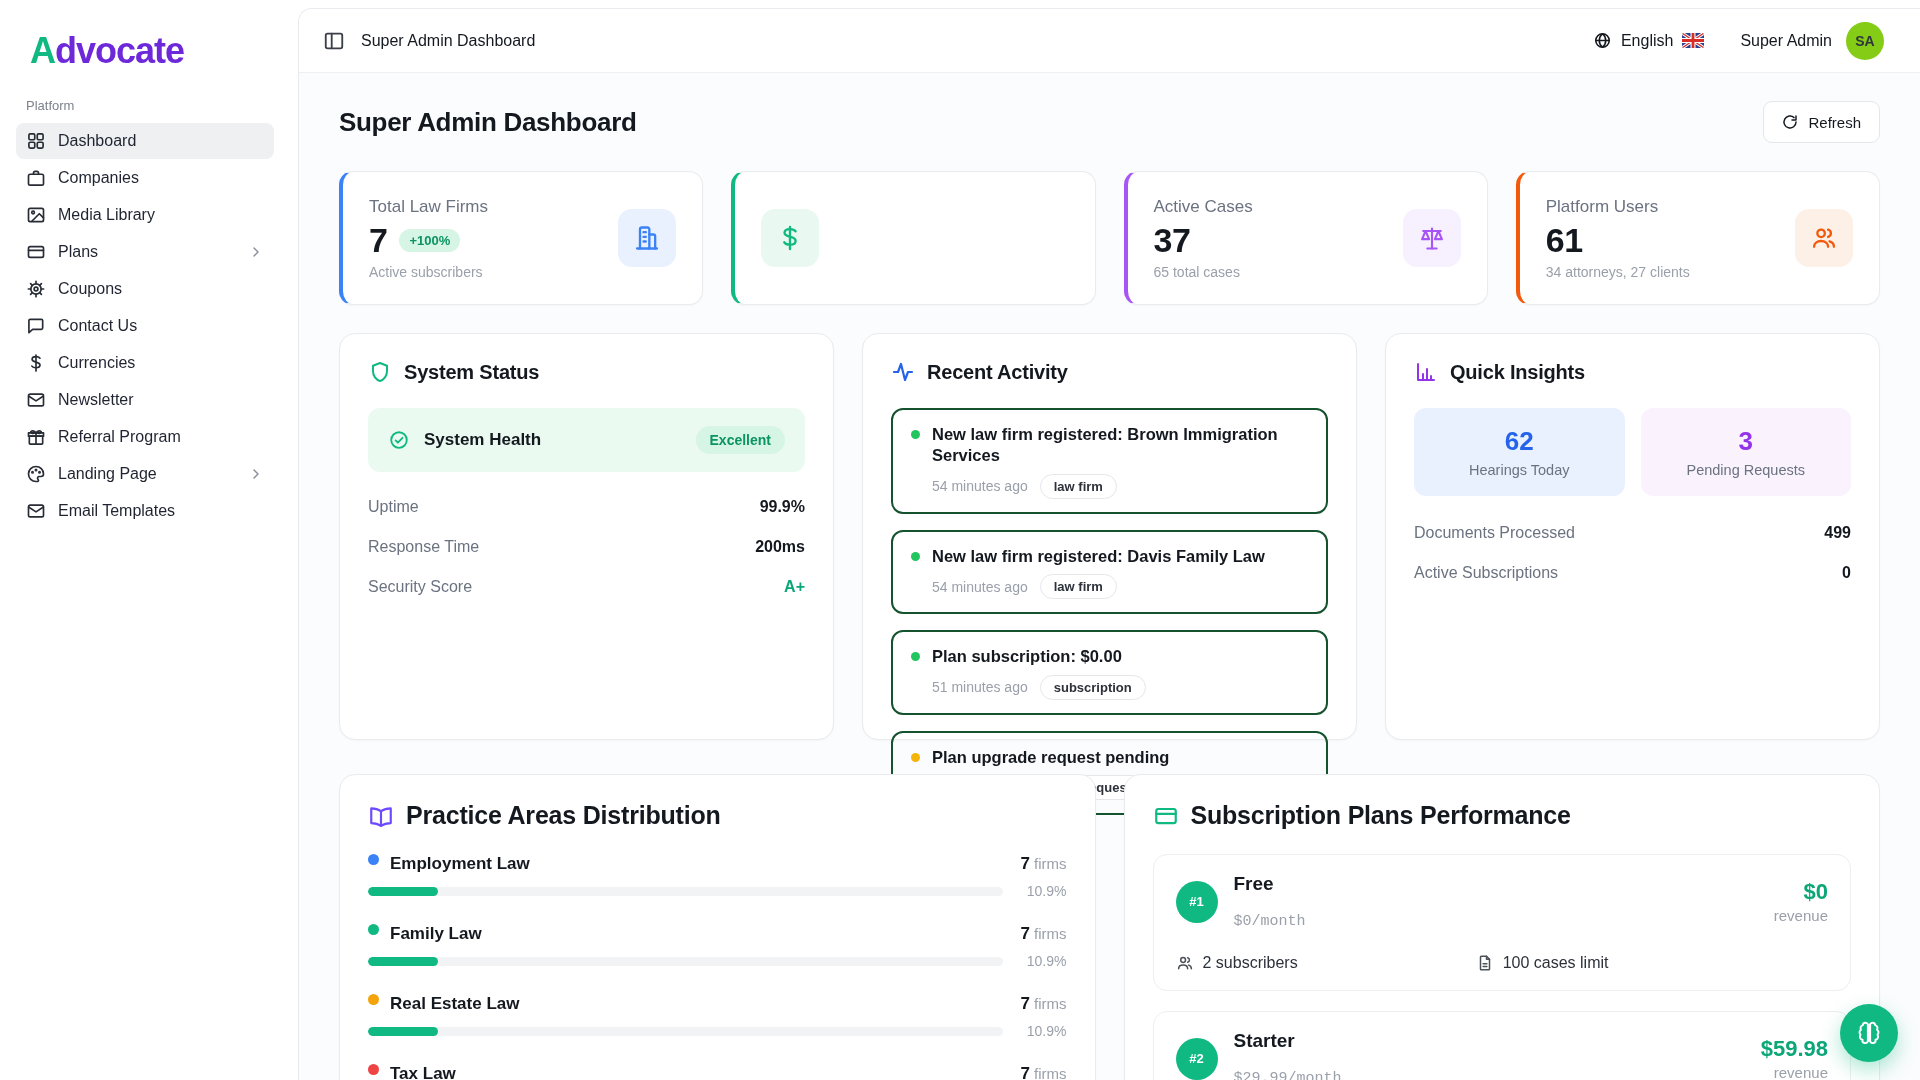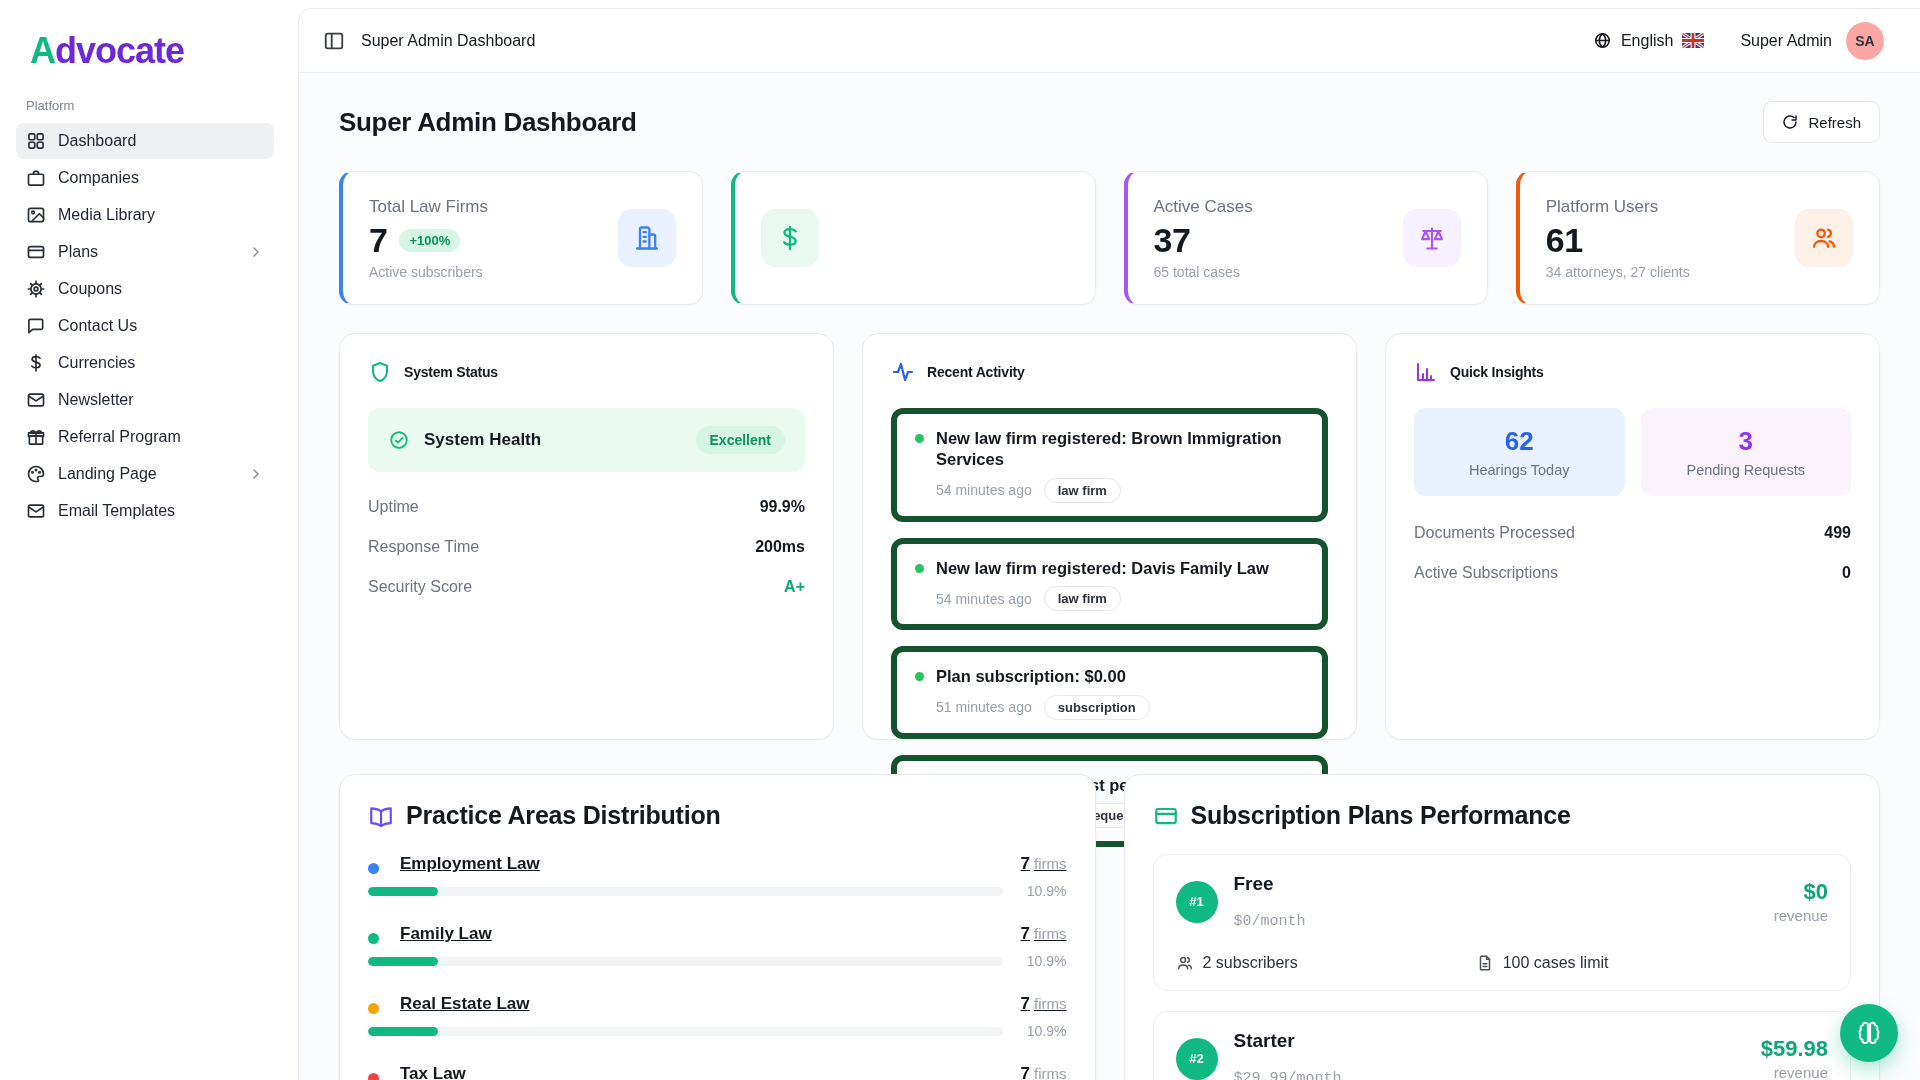--- a/index.html
+++ b/index.html
@@ -45,21 +45,21 @@
   .panel-btn { width:22px; height:22px; color:#3a3f47; cursor:pointer; }
   .breadcrumb { font-size:16px; color:#14181f; }
   .topbar-right { display:flex; align-items:center; gap:36px; }
   .lang { display:flex; align-items:center; gap:9px; cursor:pointer; }
   .lang .ic { width:19px; height:19px; color:#14181f; }
   .lang-label { font-size:16px; }
   .flag { width:22px; height:15px; border-radius:2px; overflow:hidden; display:block; }
   .user { display:flex; align-items:center; gap:14px; cursor:pointer; }
   .user-name { font-size:16px; font-weight:500; }
   .avatar {
-    width:38px; height:38px; border-radius:50%; background:#fca5a5;
+    width:38px; height:38px; border-radius:50%; background:#84cc16;
     display:flex; align-items:center; justify-content:center;
     font-size:14px; font-weight:600; color:#30353d;
   }
 
   .content { flex:1; padding:28px 40px 0 40px; overflow:hidden; }
   .page-head { display:flex; align-items:center; justify-content:space-between; margin-bottom:28px; }
   .page-title { font-size:26px; font-weight:700; letter-spacing:-0.3px; }
   .refresh-btn {
     display:flex; align-items:center; gap:10px; height:42px; padding:0 18px;
     background:#fff; border:1px solid #e3e6ea; border-radius:9px;
@@ -91,39 +91,39 @@
 
   
   .row2 { display:grid; grid-template-columns:repeat(3,1fr); gap:28px; margin-bottom:34px; }
   .panel {
     background:#fff; border:1px solid #e9ebee; border-radius:16px;
     padding:26px 28px; box-shadow:0 1px 2px rgba(16,24,40,.03);
   }
   .row2 .panel { height:407px; }
   .panel-title-row { display:flex; align-items:center; gap:12px; margin-bottom:24px; }
   .panel-title-row .ic { width:24px; height:24px; }
-  .panel-title { font-size:14px; font-weight:700; letter-spacing:-0.2px; }
+  .panel-title { font-size:20px; font-weight:700; letter-spacing:-0.2px; }
 
   .health-banner {
     background:#eafaf1; border-radius:12px; padding:18px 20px;
     display:flex; align-items:center; gap:14px; margin-bottom:26px;
   }
   .health-banner .ic { width:22px; height:22px; color:#10b981; }
   .health-label { font-size:17px; font-weight:600; }
   .health-badge {
     margin-left:auto; background:#d6f5e5; color:#0b9462;
     font-size:14px; font-weight:600; padding:6px 14px; border-radius:999px;
   }
   .kv-row { display:flex; justify-content:space-between; align-items:center; margin-bottom:22px; }
   .kv-label { font-size:16px; color:#6b7280; }
   .kv-value { font-size:16px; font-weight:700; }
   .kv-value.green { color:#0ca678; }
 
   .activity-item {
-    border:6px solid #14532d; border-radius:12px; padding:14px 18px 13px 18px; margin-bottom:16px;
+    border:2px solid #14532d; border-radius:12px; padding:14px 18px 13px 18px; margin-bottom:16px;
   }
   .activity-head { display:flex; align-items:flex-start; gap:12px; }
   .dot { width:9px; height:9px; border-radius:50%; flex:none; margin-top:6px; }
   .activity-title { font-size:16.5px; font-weight:600; line-height:1.3; }
   .activity-sub { display:flex; align-items:center; gap:12px; margin:7px 0 0 21px; }
   .activity-time { font-size:14px; color:#9aa0aa; }
   .tag {
     border:1px solid #e5e7eb; border-radius:999px; padding:4px 13px;
     font-size:13px; font-weight:600; color:#2c313a; background:#fff;
   }
@@ -133,21 +133,21 @@
   .insight-value { font-size:26px; font-weight:700; }
   .insight-label { font-size:14.5px; color:#6b7280; margin-top:5px; }
 
   
   .row3 { display:grid; grid-template-columns:1fr 1fr; gap:28px; }
   .row3 .panel { height:560px; }
   .row3 .panel-title { font-size:25px; }
   .row3 .panel-title-row .ic { width:26px; height:26px; }
 
   .pa-row { margin-bottom:25px; }
-  .pa-top { display:flex; align-items:flex-end; gap:21px; margin-bottom:9px;text-decoration:underline; }
+  .pa-top { display:flex; align-items:flex-start; gap:11px; margin-bottom:9px; }
   .pa-dot { width:11px; height:11px; border-radius:50%; flex:none; }
   .pa-name { font-size:17px; font-weight:600; }
   .pa-firms { margin-left:auto; font-size:15px; color:#9aa0aa; }
   .pa-firms b { font-size:17px; font-weight:700; color:#14181f; margin-right:4px; }
   .pa-bar-row { display:flex; align-items:center; gap:18px; }
   .pa-track { flex:1; height:9px; background:#f1f3f5; border-radius:999px; overflow:hidden; }
   .pa-fill { height:100%; border-radius:999px; }
   .pa-pct { width:46px; text-align:right; font-size:14px; color:#9aa0aa; }
 
   .plan-box { border:1px solid #eceef1; border-radius:14px; padding:18px 22px; margin-bottom:20px; }

